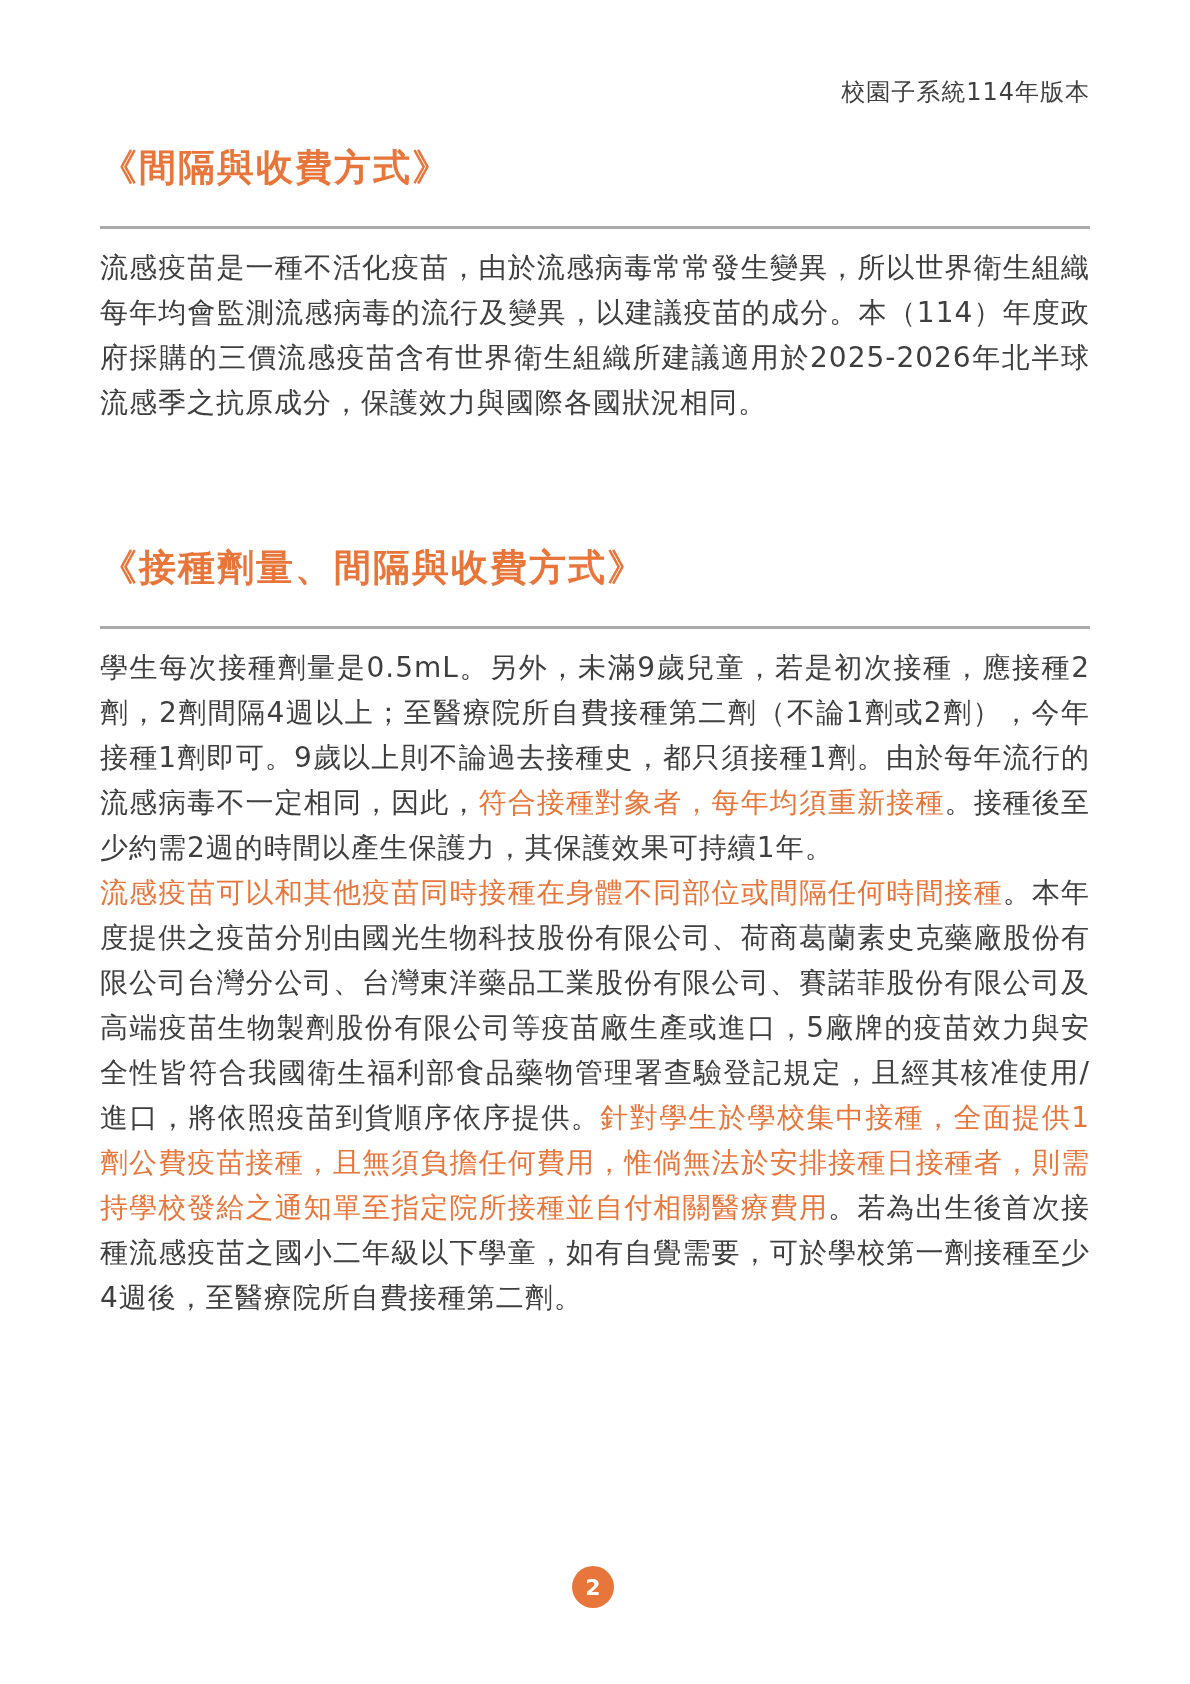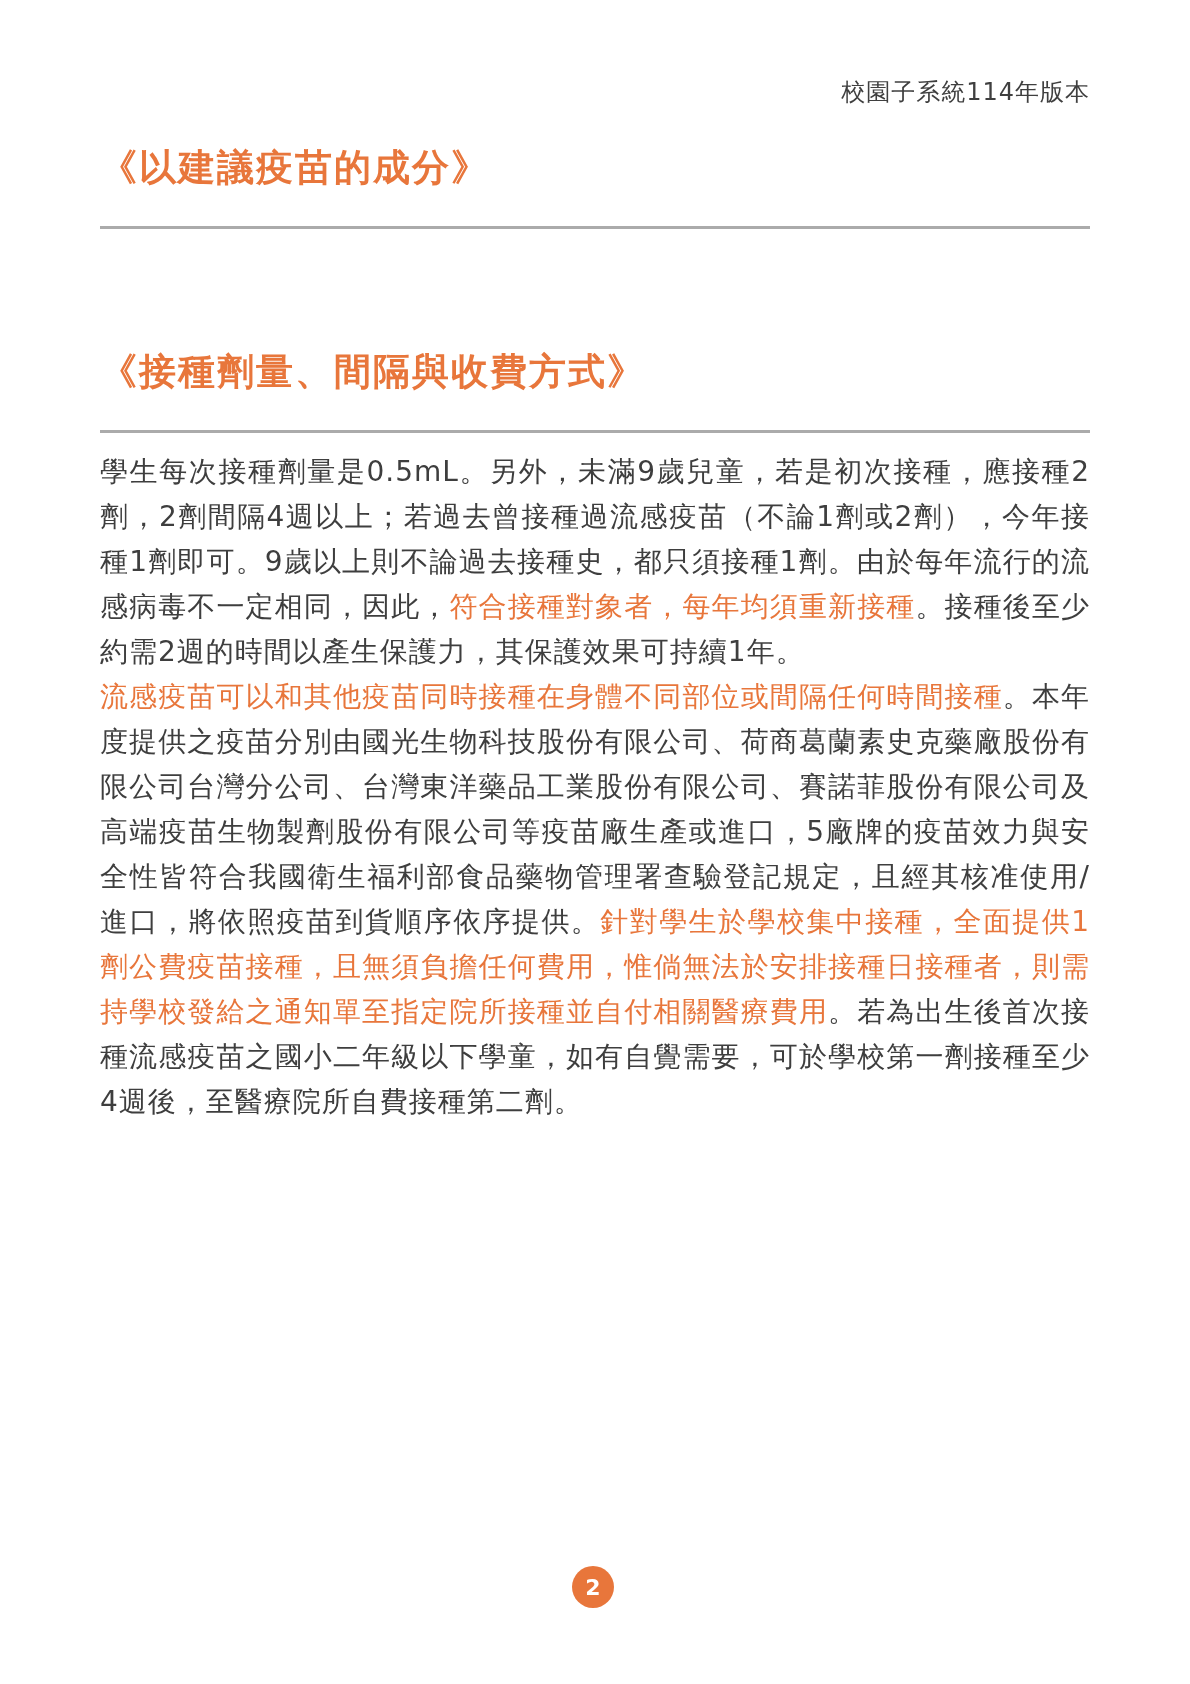--- a/index.html
+++ b/index.html
@@ -76,29 +76,32 @@
 </head>
 <body>
 
 <div class="page">
 
   <div class="doc-header">校園子系統114年版本</div>
 
   <main>
 
     <section id="section-1">
-      <h1 class="section-heading">《以建議疫苗的成分》</h1>
+      <h1 class="section-heading">《間隔與收費方式》</h1>
       <div class="divider"></div>
+      <div class="paragraphs">
+          <p class="body-paragraph"><span class="seg">流感疫苗是一種不活化疫苗，由於流感病毒常常發生變異，所以世界衛生組織每年均會監測流感病毒的流行及變異，以建議疫苗的成分。本（114）年度政府採購的三價流感疫苗含有世界衛生組織所建議適用於2025-2026年北半球流感季之抗原成分，保護效力與國際各國狀況相同。</span></p>
+        </div>
     </section>
 
     <section id="section-2">
       <h1 class="section-heading">《接種劑量、間隔與收費方式》</h1>
       <div class="divider"></div>
       <div class="paragraphs">
-          <p class="body-paragraph"><span class="seg">學生每次接種劑量是0.5mL。另外，未滿9歲兒童，若是初次接種，應接種2劑，2劑間隔4週以上；若過去曾接種過流感疫苗（不論1劑或2劑），今年接種1劑即可。9歲以上則不論過去接種史，都只須接種1劑。由於每年流行的流感病毒不一定相同，因此，</span><span class="seg highlight">符合接種對象者，每年均須重新接種</span><span class="seg">。接種後至少約需2週的時間以產生保護力，其保護效果可持續1年。</span></p>
+          <p class="body-paragraph"><span class="seg">學生每次接種劑量是0.5mL。另外，未滿9歲兒童，若是初次接種，應接種2劑，2劑間隔4週以上；至醫療院所自費接種第二劑（不論1劑或2劑），今年接種1劑即可。9歲以上則不論過去接種史，都只須接種1劑。由於每年流行的流感病毒不一定相同，因此，</span><span class="seg highlight">符合接種對象者，每年均須重新接種</span><span class="seg">。接種後至少約需2週的時間以產生保護力，其保護效果可持續1年。</span></p>
           <p class="body-paragraph"><span class="seg highlight">流感疫苗可以和其他疫苗同時接種在身體不同部位或間隔任何時間接種</span><span class="seg">。本年度提供之疫苗分別由國光生物科技股份有限公司、荷商葛蘭素史克藥廠股份有限公司台灣分公司、台灣東洋藥品工業股份有限公司、賽諾菲股份有限公司及高端疫苗生物製劑股份有限公司等疫苗廠生產或進口，5廠牌的疫苗效力與安全性皆符合我國衛生福利部食品藥物管理署查驗登記規定，且經其核准使用/進口，將依照疫苗到貨順序依序提供。</span><span class="seg highlight">針對學生於學校集中接種，全面提供1劑公費疫苗接種，且無須負擔任何費用，惟倘無法於安排接種日接種者，則需持學校發給之通知單至指定院所接種並自付相關醫療費用</span><span class="seg">。若為出生後首次接種流感疫苗之國小二年級以下學童，如有自覺需要，可於學校第一劑接種至少4週後，至醫療院所自費接種第二劑。</span></p>
         </div>
     </section>
 
   </main>
 
   <div class="page-number-badge">
     <span>2</span>
   </div>
 

